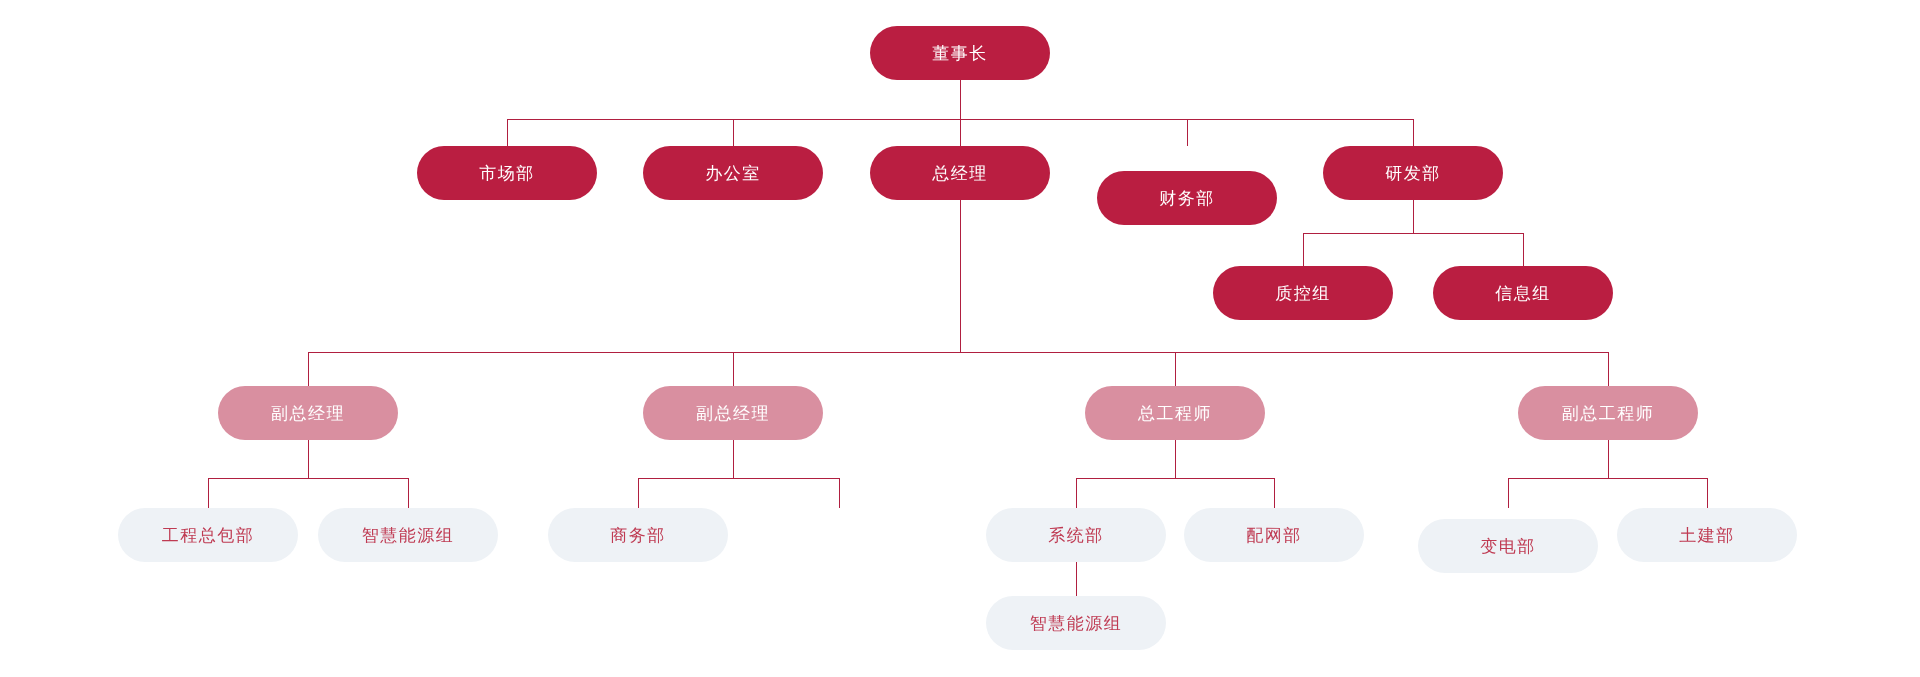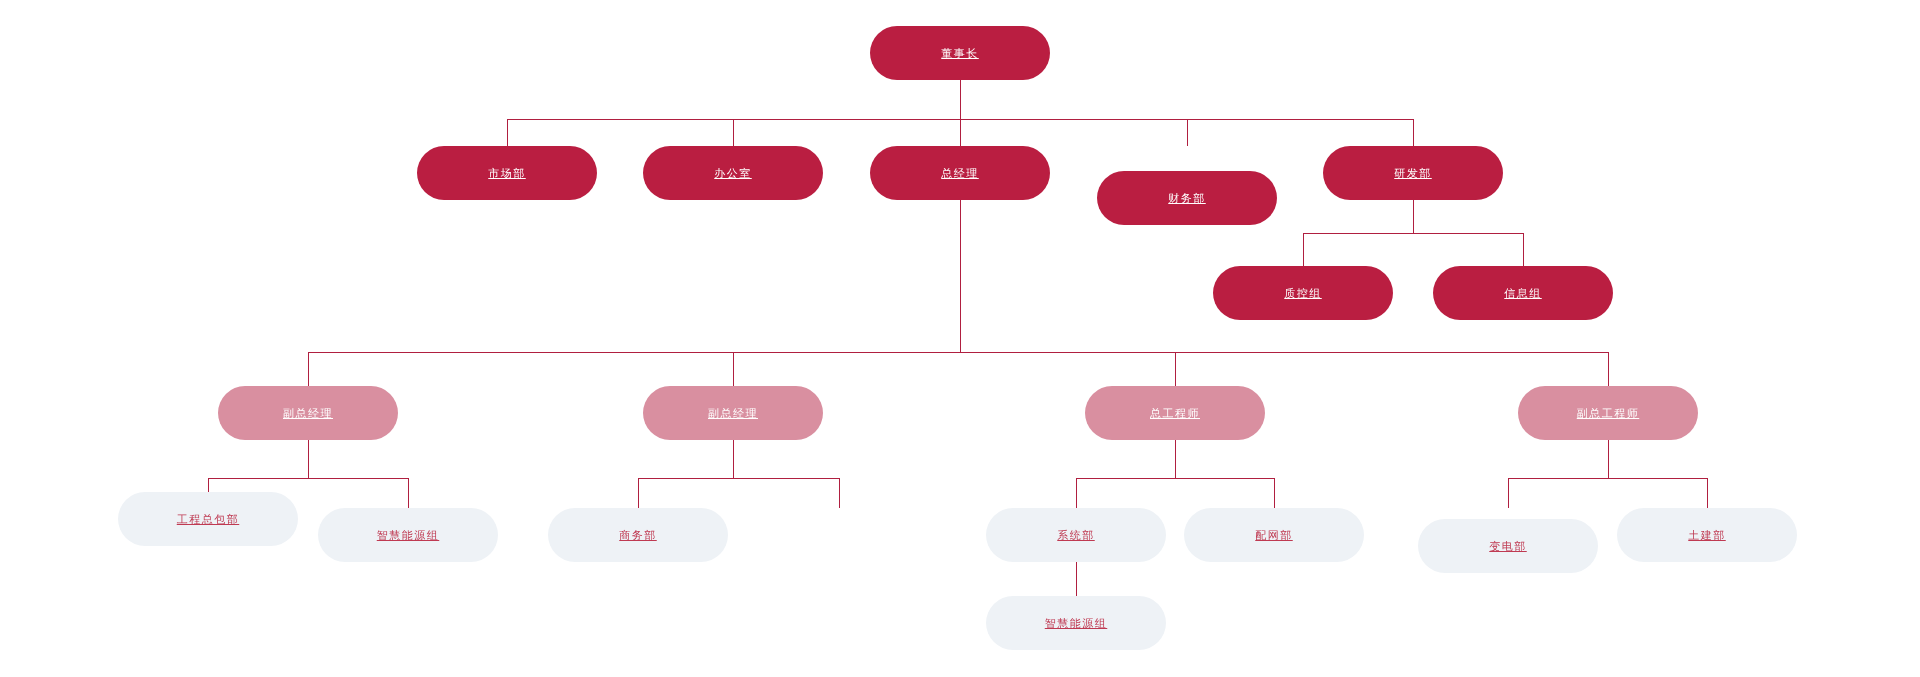--- a/index.html
+++ b/index.html
@@ -24,26 +24,25 @@
     pointer-events: none;
   }
   .node {
     position: absolute;
     width: 180px;
     height: 54px;
     border-radius: 27px;
     display: flex;
     align-items: center;
     justify-content: center;
-    font-size: 11px;
+    font-size: 17px;
     letter-spacing: 1.5px;
     white-space: nowrap;
     box-sizing: border-box;
     cursor: default;
-    text-decoration: underline;
   }
   .node.dark  { background: var(--dark-bg);  color: var(--dark-text); }
   .node.pink  { background: var(--pink-bg);  color: var(--dark-text); }
   .node.light { background: var(--light-bg); color: var(--light-text); }
 </style>
 </head>
 <body style="background: rgb(255, 255, 255);">
 
 <div id="org-chart">
   <svg id="edges-svg" width="1920" height="677" viewBox="0 0 1920 677">
@@ -62,21 +61,21 @@
     <div class="node dark" style="left: 643px; top: 146px;">办公室</div>
     <div class="node dark" style="left: 870px; top: 146px;">总经理</div>
     <div class="node dark" style="left: 1097px; top: 146px; margin-top: 25px;">财务部</div>
     <div class="node dark" style="left: 1323px; top: 146px;">研发部</div>
     <div class="node dark" style="left: 1213px; top: 266px;">质控组</div>
     <div class="node dark" style="left: 1433px; top: 266px;">信息组</div>
     <div class="node pink" style="left: 218px; top: 386px;">副总经理</div>
     <div class="node pink" style="left: 643px; top: 386px;">副总经理</div>
     <div class="node pink" style="left: 1085px; top: 386px;">总工程师</div>
     <div class="node pink" style="left: 1518px; top: 386px;">副总工程师</div>
-    <div class="node light" style="left: 118px; top: 492px;">工程总包部</div>
+    <div class="node light" style="left: 118px; top: 508px;">工程总包部</div>
     <div class="node light" style="left: 318px; top: 508px;">智慧能源组</div>
     <div class="node light" style="left: 548px; top: 508px;">商务部</div>
     <div class="node light" style="left: 986px; top: 508px;">系统部</div>
     <div class="node light" style="left: 1184px; top: 508px;">配网部</div>
     <div class="node light" style="left: 1418px; top: 508px; margin-top: 11px;">变电部</div>
     <div class="node light" style="left: 1617px; top: 508px;">土建部</div>
     <div class="node light" style="left: 986px; top: 596px;">智慧能源组</div>
   </div>
 
 </body></html>

